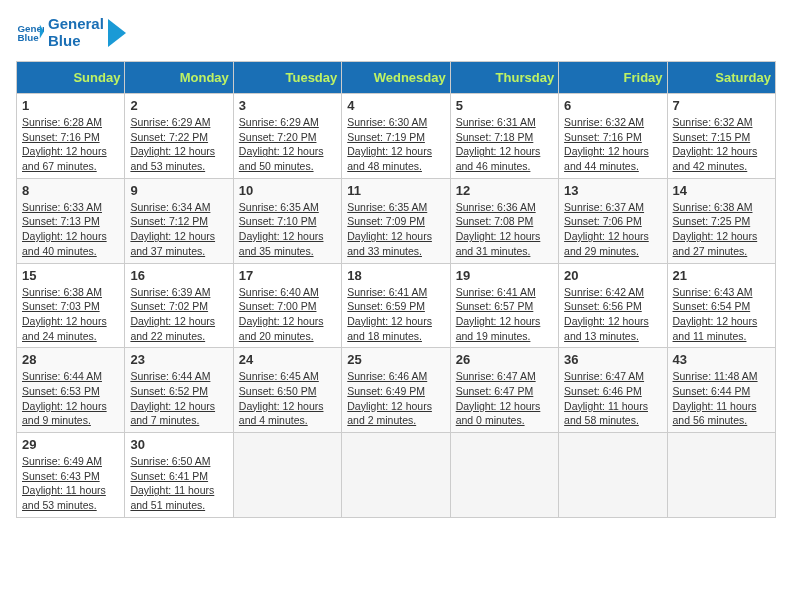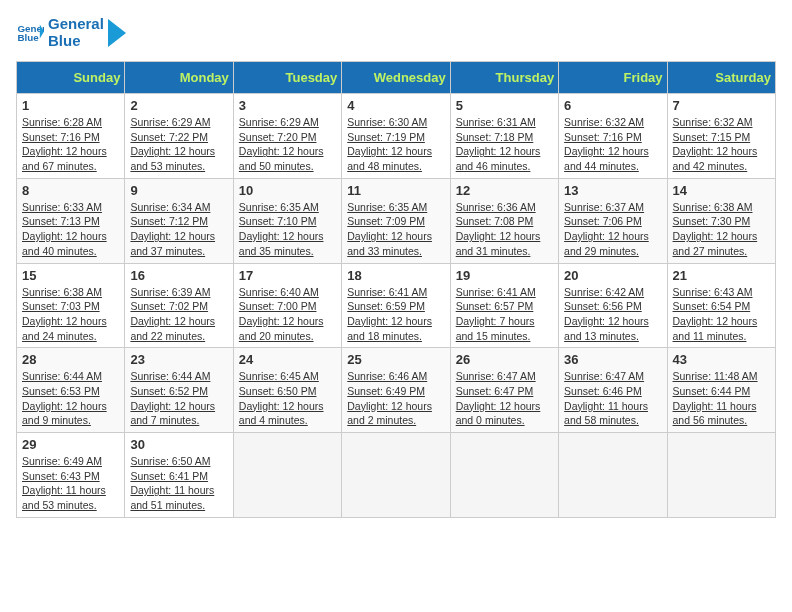--- a/index.html
+++ b/index.html
@@ -221,21 +221,21 @@
         <div class="day-info">
           <span>Sunrise: 6:37 AM</span><br>
           <span>Sunset: 7:06 PM</span><br>
           <span>Daylight: 12 hours and 29 minutes.</span>
         </div>
       </td>
         <td>
         <span class="day-num">14</span>
         <div class="day-info">
           <span>Sunrise: 6:38 AM</span><br>
-          <span>Sunset: 7:30 PM</span><br>
+          <span>Sunset: 7:25 PM</span><br>
           <span>Daylight: 12 hours and 27 minutes.</span>
         </div>
       </td>
       </tr>
       <tr>
         <td>
         <span class="day-num">15</span>
         <div class="day-info">
           <span>Sunrise: 6:38 AM</span><br>
           <span>Sunset: 7:03 PM</span><br>
@@ -264,21 +264,21 @@
           <span>Sunrise: 6:41 AM</span><br>
           <span>Sunset: 6:59 PM</span><br>
           <span>Daylight: 12 hours and 18 minutes.</span>
         </div>
       </td>
         <td>
         <span class="day-num">19</span>
         <div class="day-info">
           <span>Sunrise: 6:41 AM</span><br>
           <span>Sunset: 6:57 PM</span><br>
-          <span>Daylight: 7 hours and 15 minutes.</span>
+          <span>Daylight: 12 hours and 19 minutes.</span>
         </div>
       </td>
         <td>
         <span class="day-num">20</span>
         <div class="day-info">
           <span>Sunrise: 6:42 AM</span><br>
           <span>Sunset: 6:56 PM</span><br>
           <span>Daylight: 12 hours and 13 minutes.</span>
         </div>
       </td>

